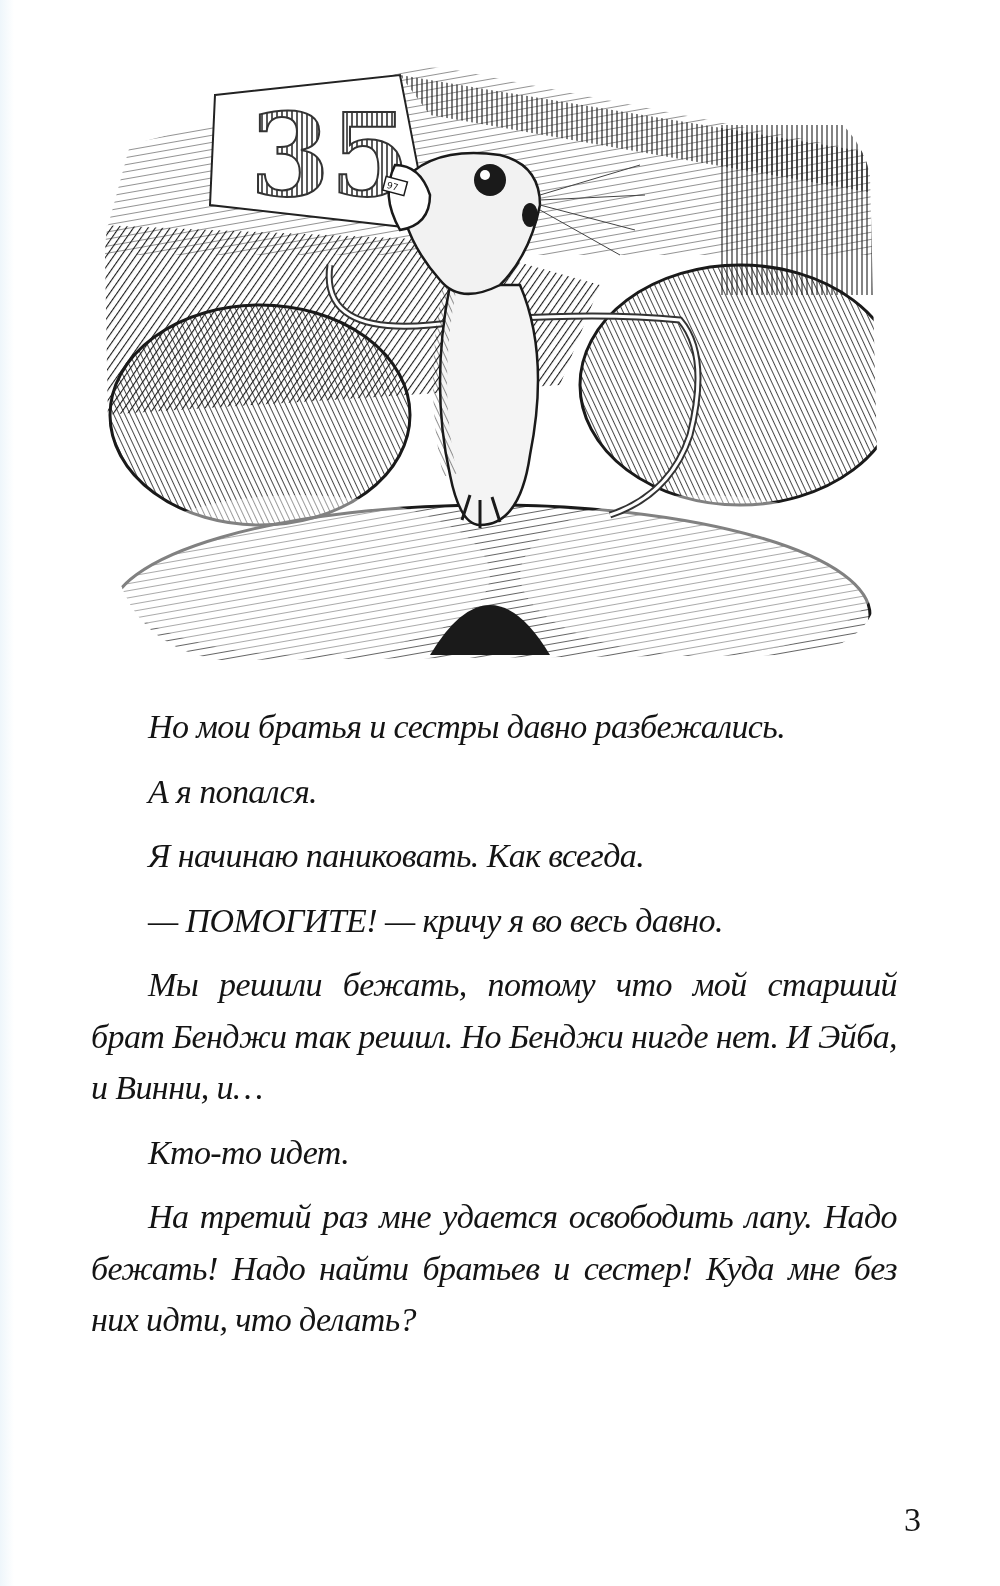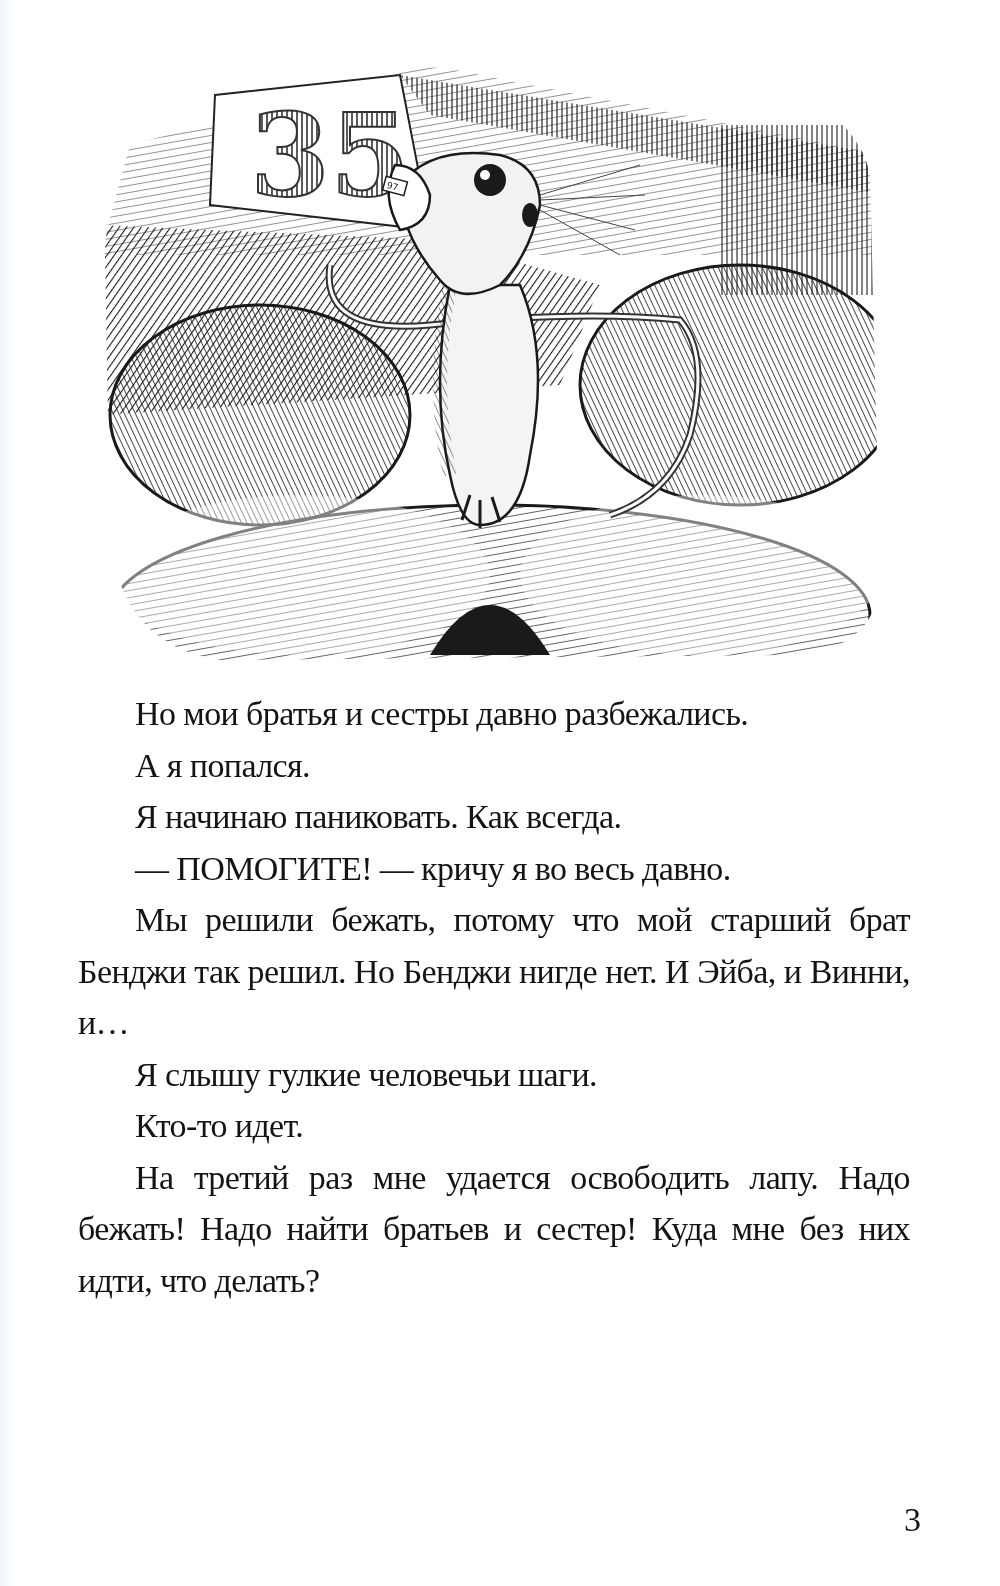--- a/index.html
+++ b/index.html
@@ -33,24 +33,25 @@
     .text-block {
       position: absolute;
       left: 78px;
       top: 688px;
       width: 832px;
       font-size: 34px;
       line-height: 51.5px;
       letter-spacing: -0.6px;
     }
     .para {
-      margin: 0;
+      margin: 13px;
       text-indent: 57px;
       text-align: justify;
       text-align-last: left;
+      font-style: italic;
     }
     .para.justify-full { text-align-last: left; }
     .page-number {
       position: absolute;
       left: 904px;
       top: 1500px;
       font-size: 34px;
       line-height: 40px;
     }
   </style>
@@ -124,18 +125,17 @@
     </g>
   </svg>
 </div>
 
 <div class="text-block">
   <p class="para">Но мои братья и сестры давно разбежались.</p>
   <p class="para">А я попался.</p>
   <p class="para">Я начинаю паниковать. Как всегда.</p>
   <p class="para">— ПОМОГИТЕ! — кричу я во весь давно.</p>
   <p class="para">Мы решили бежать, потому что мой старший брат Бенджи так решил. Но Бенджи нигде нет. И Эйба, и Винни, и…</p>
-  <p class="para">Я слышу гулкие человечьи шаги.</p>
   <p class="para">Кто-то идет.</p>
   <p class="para">На третий раз мне удается освободить лапу. Надо бежать! Надо найти братьев и сестер! Куда мне без них идти, что делать?</p>
 </div>
 
 <div class="page-number">3</div>
 
 </body></html>

